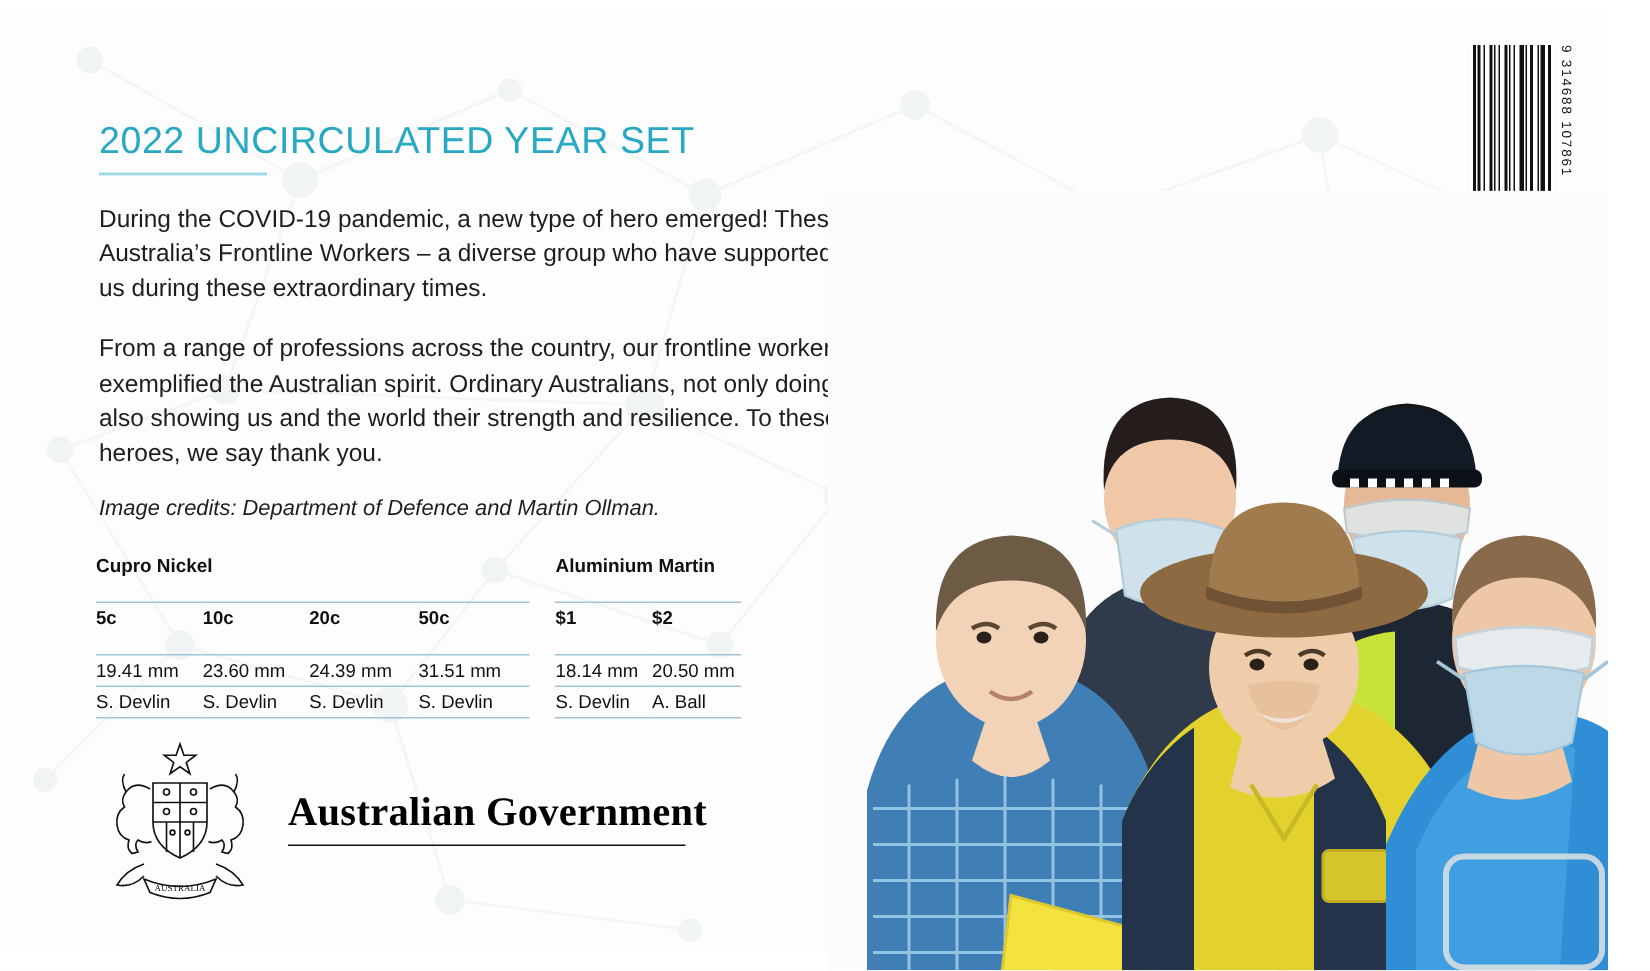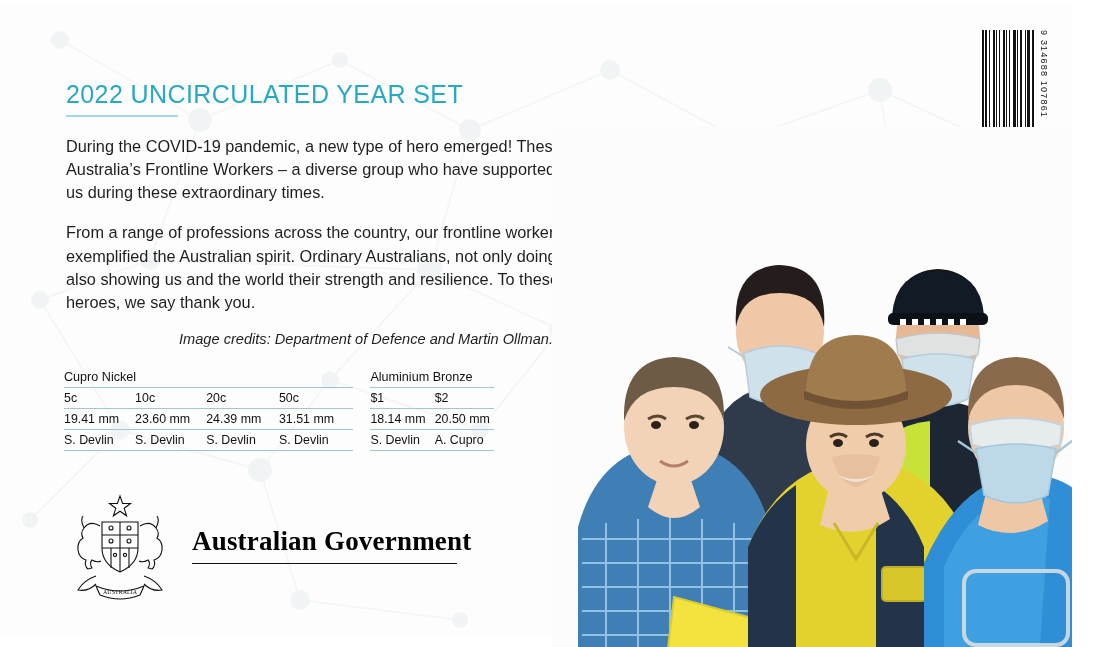--- a/index.html
+++ b/index.html
@@ -47,29 +47,29 @@
   h1.title{
     font-size:25px;font-weight:normal;color:#27a9c4;margin:0 0 6px 0;
     letter-spacing:.4px;
   }
   .title-rule{width:112px;height:2px;background:#9fd9e6;margin-bottom:18px;}
   p.body{
     font-size:16.3px;line-height:1.42;color:#1e1e1e;margin:0 0 17px 0;
     font-weight:normal;
   }
   p.credits{
-    font-size:14.6px;font-style:italic;color:#1e1e1e;margin:0 0 26px 0;text-align:center;
+    font-size:14.6px;font-style:italic;color:#1e1e1e;margin:0 0 26px 0;
   }
   
   .specs{position:absolute;left:64px;top:367px;width:430px;font-size:12.4px;color:#111;}
   table.spec{border-collapse:collapse;}
   table.spec td,table.spec th{
     text-align:left;font-weight:normal;padding:3px 0 3px 0;white-space:nowrap;
   }
-  table.spec thead th{border-bottom:1px solid #9fc6d6;padding-bottom:3px;}
+  table.spec thead th{border-bottom:1px solid #9fc6d6;padding-bottom:17px;font-weight:bold;}
   table.spec tbody td{border-bottom:1px solid #9fc6d6;}
   table.spec tbody tr:last-child td{border-bottom:1px solid #9fc6d6;}
   .col0{width:74px;}
   .col1{width:74px;}
   .col2{width:76px;}
   .col3{width:78px;}
   .gap{width:20px;border-bottom:none !important;}
   .col4{width:66px;}
   .col5{width:60px;}
   .grp{font-size:12.6px;}
@@ -159,21 +159,21 @@
     <p class="body">From a range of professions across the country, our frontline workers have exemplified the Australian spirit. Ordinary Australians, not only doing their jobs, but also showing us and the world their strength and resilience. To these, our frontline heroes, we say thank you.</p>
     <p class="credits">Image credits: Department of Defence and Martin Ollman.</p>
   </div>
 
   <div class="specs">
     <table class="spec">
       <thead>
         <tr>
           <th class="col0 grp" colspan="4">Cupro Nickel</th>
           <th class="gap"></th>
-          <th class="col4 grp" colspan="2">Aluminium Bronze</th>
+          <th class="col4 grp" colspan="2">Aluminium Martin</th>
         </tr>
         <tr>
           <th class="col0">5c</th>
           <th class="col1">10c</th>
           <th class="col2">20c</th>
           <th class="col3">50c</th>
           <th class="gap"></th>
           <th class="col4">$1</th>
           <th class="col5">$2</th>
         </tr>
@@ -188,21 +188,21 @@
           <td>18.14 mm</td>
           <td>20.50 mm</td>
         </tr>
         <tr>
           <td>S. Devlin</td>
           <td>S. Devlin</td>
           <td>S. Devlin</td>
           <td>S. Devlin</td>
           <td class="gap"></td>
           <td>S. Devlin</td>
-          <td>A. Cupro</td>
+          <td>A. Ball</td>
         </tr>
       </tbody>
     </table>
   </div>
 
   <div class="logo">
     <svg class="crest" viewBox="0 0 108 112">
       <g stroke="#111" stroke-width="1.1" fill="none">
 
         <path d="M54 4 L56.6 11.5 L64.5 11.5 L58.2 16.3 L60.6 23.8 L54 19.2 L47.4 23.8 L49.8 16.3 L43.5 11.5 L51.4 11.5 Z" fill="#fff"></path>

